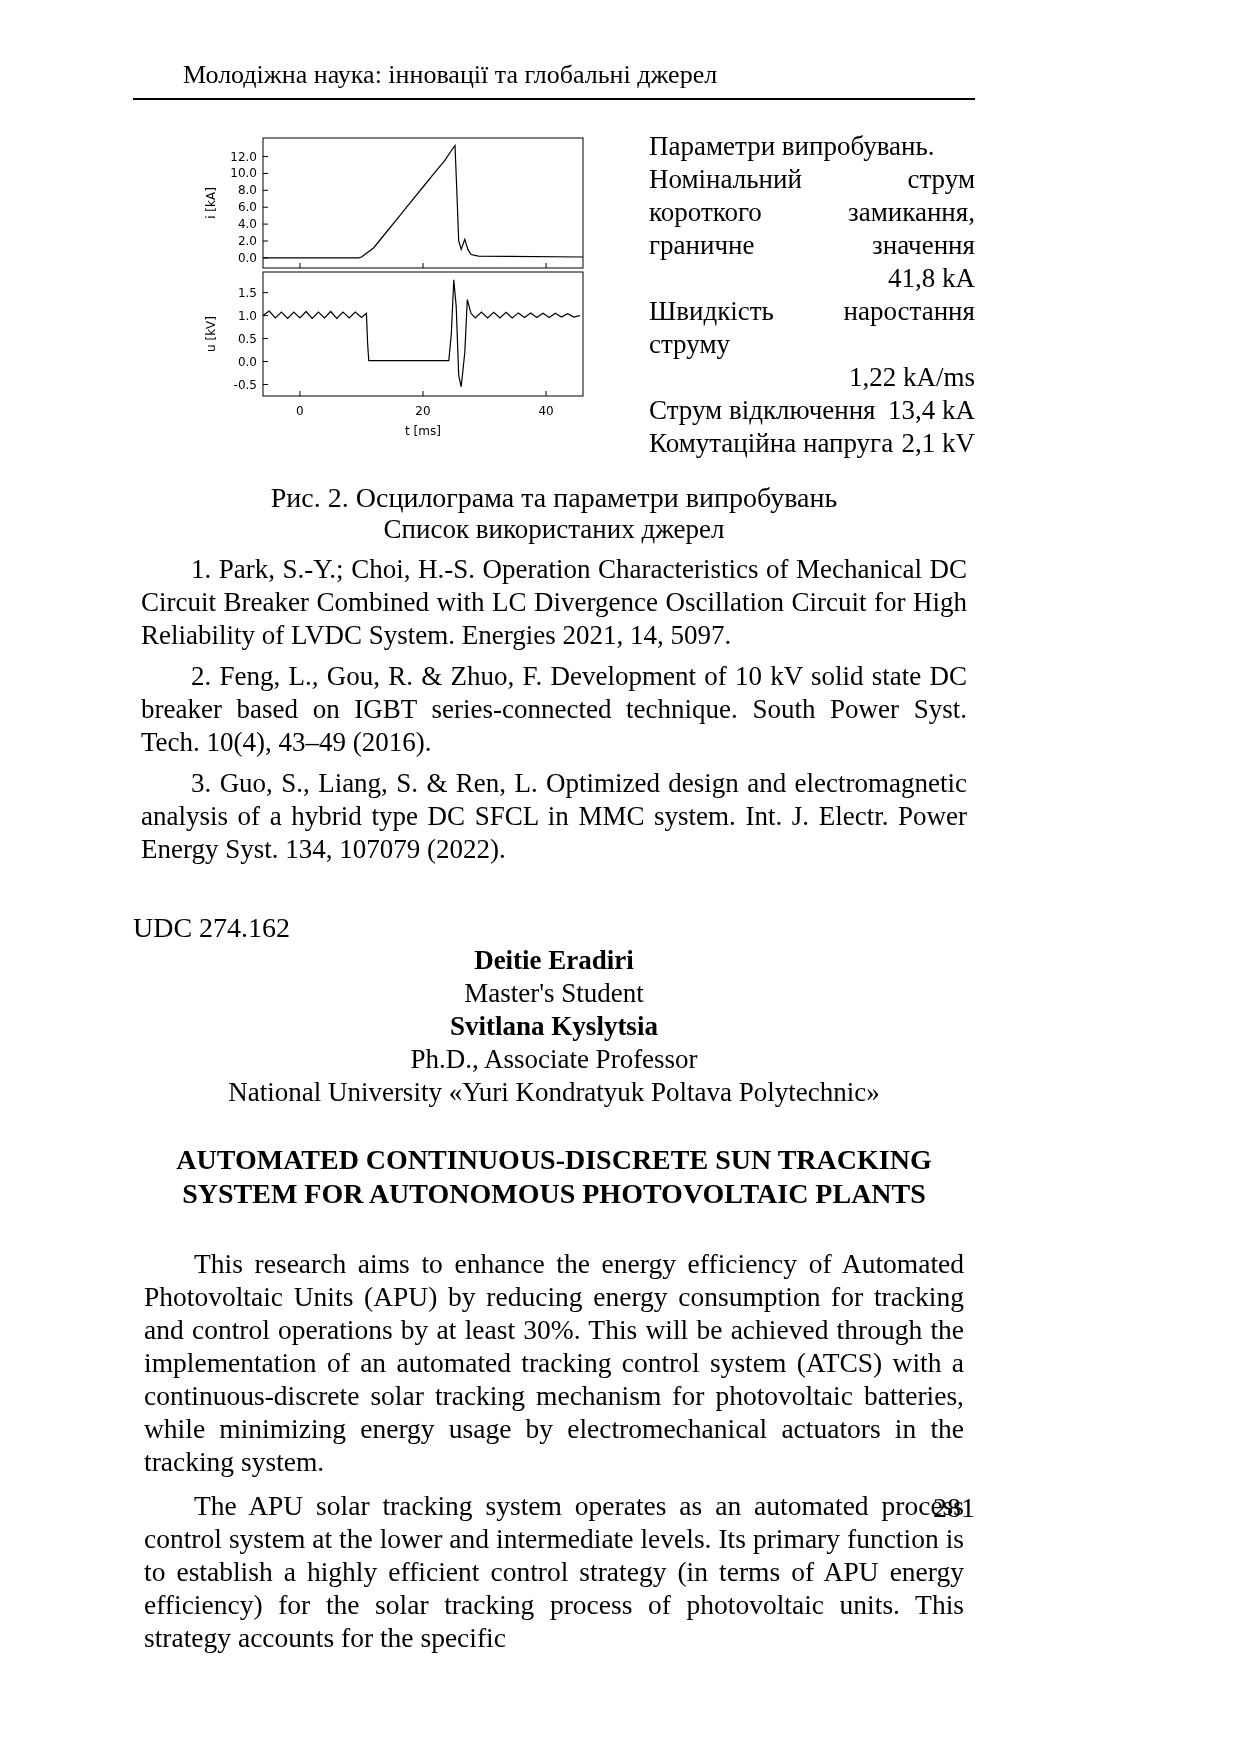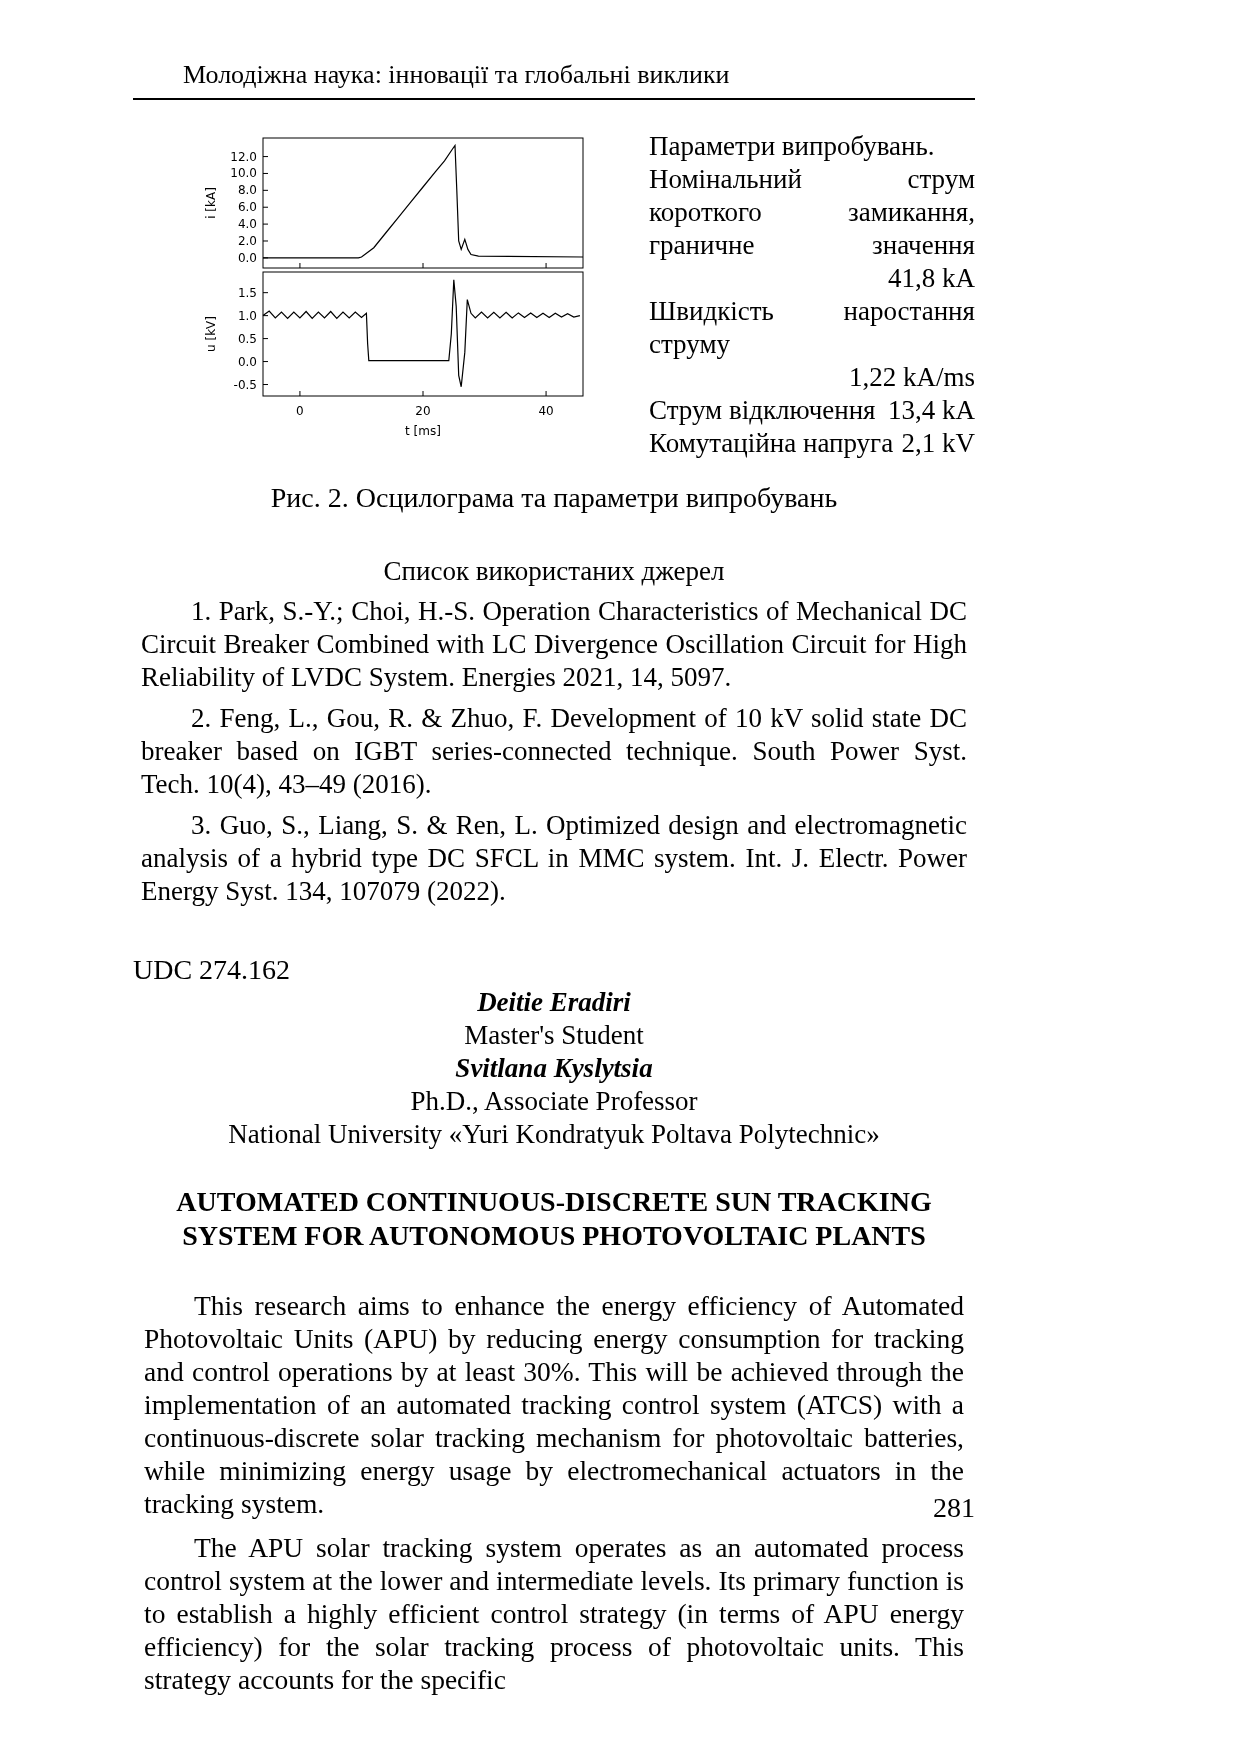--- a/index.html
+++ b/index.html
@@ -17,42 +17,42 @@
   .charts svg { display:block; }
 
   .params { margin-left:56px; width:328px; font-size:27px; line-height:33px; }
   .params-title { }
   .param-label.just { text-align:justify; text-align-last:justify; }
   .param-value { text-align:right; }
   .param-row { display:flex; justify-content:space-between; }
 
   .caption { text-align:center; font-size:28px; margin-top:22px; }
 
-  .refs-title { text-align:center; font-size:27px; margin-top:42px; }
+  .refs-title { text-align:center; font-size:27px; }
   .ref { font-size:27px; line-height:33px; text-align:justify; text-indent:50px; margin:8px; }
 
   .udc { font-size:28px; margin-top:46px; }
 
   .authors { text-align:center; font-size:27px; line-height:33px; margin-top:0; }
-  .author-name { font-weight:bold; font-style:italic; }
+  .author-name { font-weight:bold; }
 
   .article-title { text-align:center; font-weight:bold; font-size:28px; line-height:34px; margin-top:34px; }
 
   .body-par { font-size:27.5px; line-height:33px; text-align:justify; text-indent:50px; margin:11px; }
   .body-par.first { margin-top:36px; }
 
   .page-number { position:absolute; top:1492px; right:265px; font-size:28px; }
 </style>
 </head>
 <body>
 
 <div class="page">
   <div class="content">
 
-    <div class="running-head">Молодіжна наука: інновації та глобальні виклики</div>
+    <div class="running-head">Молодіжна наука: інновації та глобальні джерел</div>
     <div class="head-rule"></div>
 
     <section class="figure-block">
       <div class="figure-flex">
         <div class="charts">
           <svg width="392" height="140">
               <rect x="62" y="8" width="320" height="130" fill="none" stroke="#000" stroke-width="1"></rect>
               <line x1="62" y1="127.87012987012987" x2="67" y2="127.87012987012987" stroke="#000" stroke-width="1"></line>
               <text x="56" y="131.87012987012986" text-anchor="end" font-size="12" font-family="DejaVu Sans, sans-serif">0.0</text>
               <line x1="62" y1="110.98701298701297" x2="67" y2="110.98701298701297" stroke="#000" stroke-width="1"></line>

